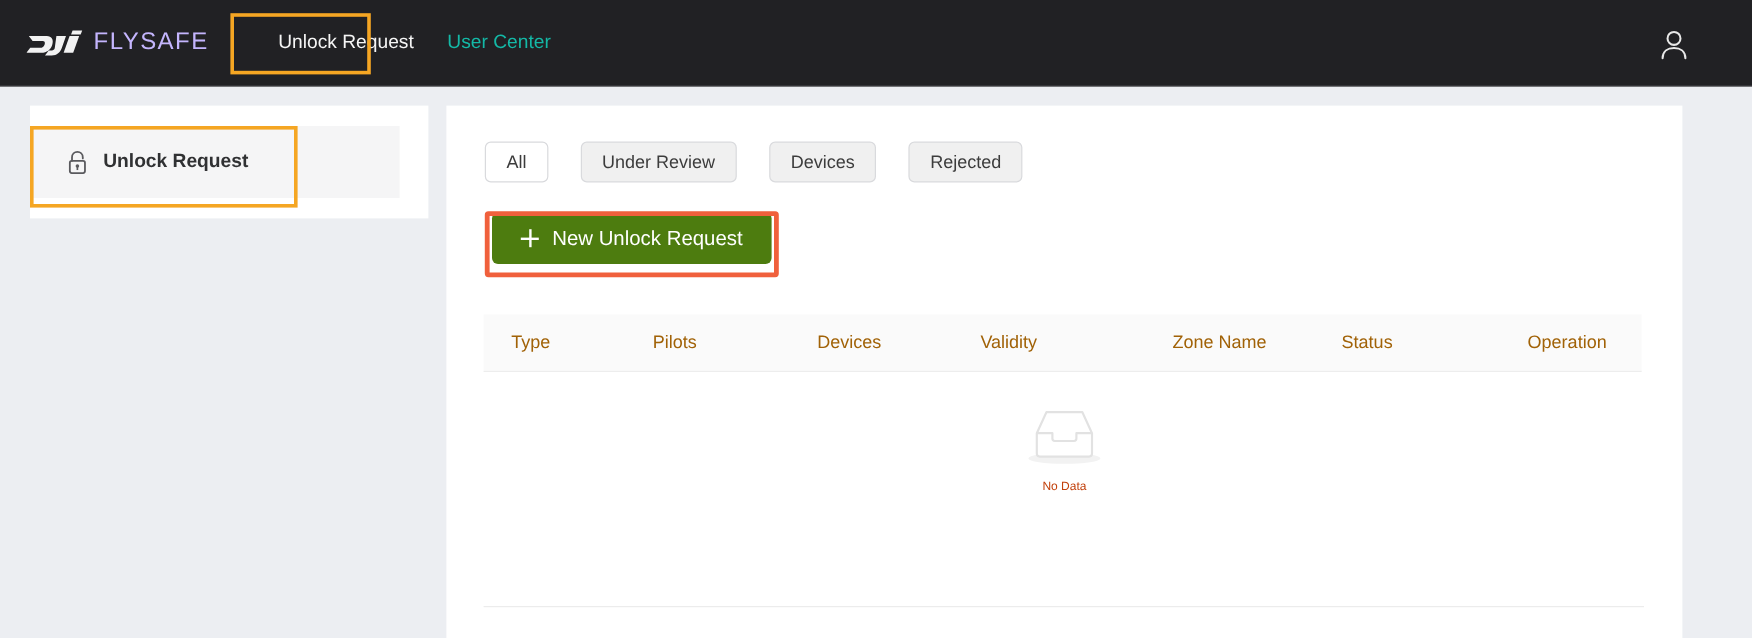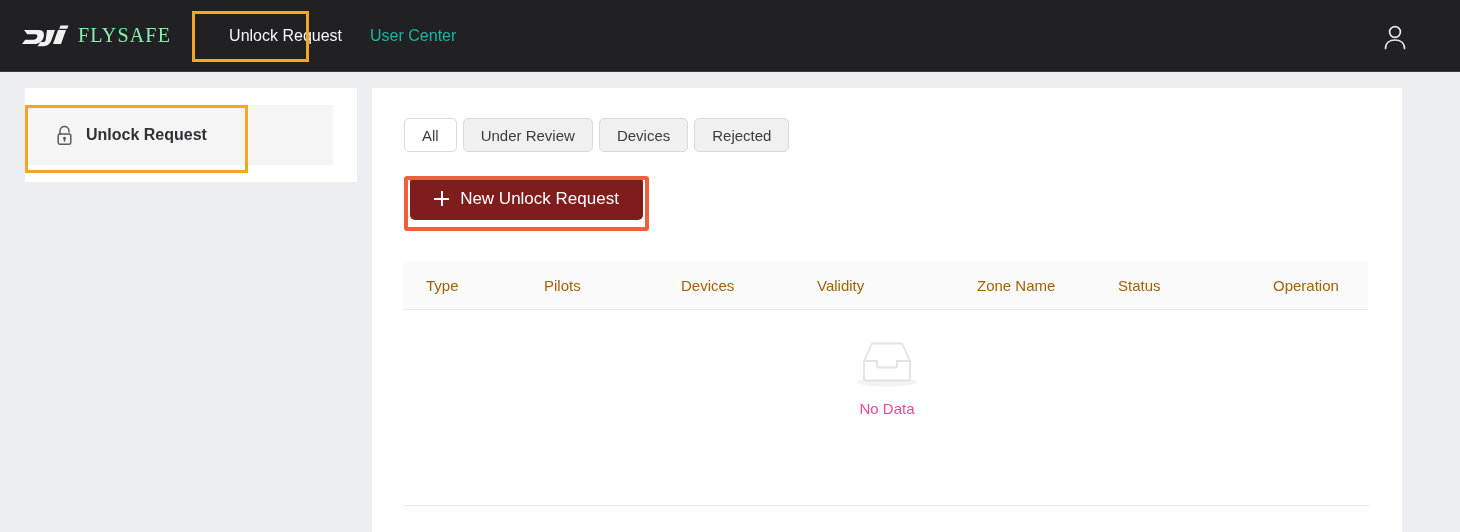--- a/index.html
+++ b/index.html
@@ -35,25 +35,24 @@
     margin-left: 22px;
     height: 72px;
   }
 
   .dji-mark {
     display: block;
     margin-right: 8px;
   }
 
   .brand-word {
-    color: #86efac;
+    color: #c4b5fd;
     font-size: 20px;
     letter-spacing: 1.2px;
     font-weight: 400;
-    font-family: Liberation Serif, serif;
   }
 
   .nav {
     display: flex;
     align-items: center;
     height: 72px;
     margin-left: 44px;
   }
 
   .nav-item {
@@ -121,21 +120,21 @@
     height: 444px;
     background: #ffffff;
   }
 
   .filter-row {
     position: absolute;
     left: 32px;
     top: 30px;
     display: flex;
     align-items: center;
-    gap: 6px;
+    gap: 27px;
   }
 
   .filter-btn {
     height: 34px;
     padding: 0 17px;
     border: 1px solid #d9dadd;
     border-radius: 5px;
     background: #f0f0f0;
     font-family: "Liberation Sans", sans-serif;
     font-size: 15px;
@@ -155,21 +154,21 @@
     width: 245px;
     height: 55px;
   }
 
   .new-req-btn {
     position: absolute;
     left: 6px;
     top: 6px;
     width: 233px;
     height: 43px;
-    background: #7f1d1d;
+    background: #4d7c0f;
     border: none;
     border-radius: 5px;
     color: #ffffff;
     font-family: "Liberation Sans", sans-serif;
     font-size: 17px;
     cursor: pointer;
     display: flex;
     align-items: center;
     justify-content: center;
     gap: 11px;
@@ -213,22 +212,22 @@
   .empty-block {
     position: absolute;
     left: 0;
     top: 250px;
     width: 1030px;
     text-align: center;
   }
   .empty-ico { display: block; margin: 0 auto; }
   .empty-text {
     margin-top: 10px;
-    font-size: 15px;
-    color: #ec4899;
+    font-size: 10px;
+    color: #c2410c;
   }
 
   .table-foot-rule {
     position: absolute;
     left: 31px;
     top: 417px;
     width: 967px;
     height: 1px;
     background: #ececec;
   }

